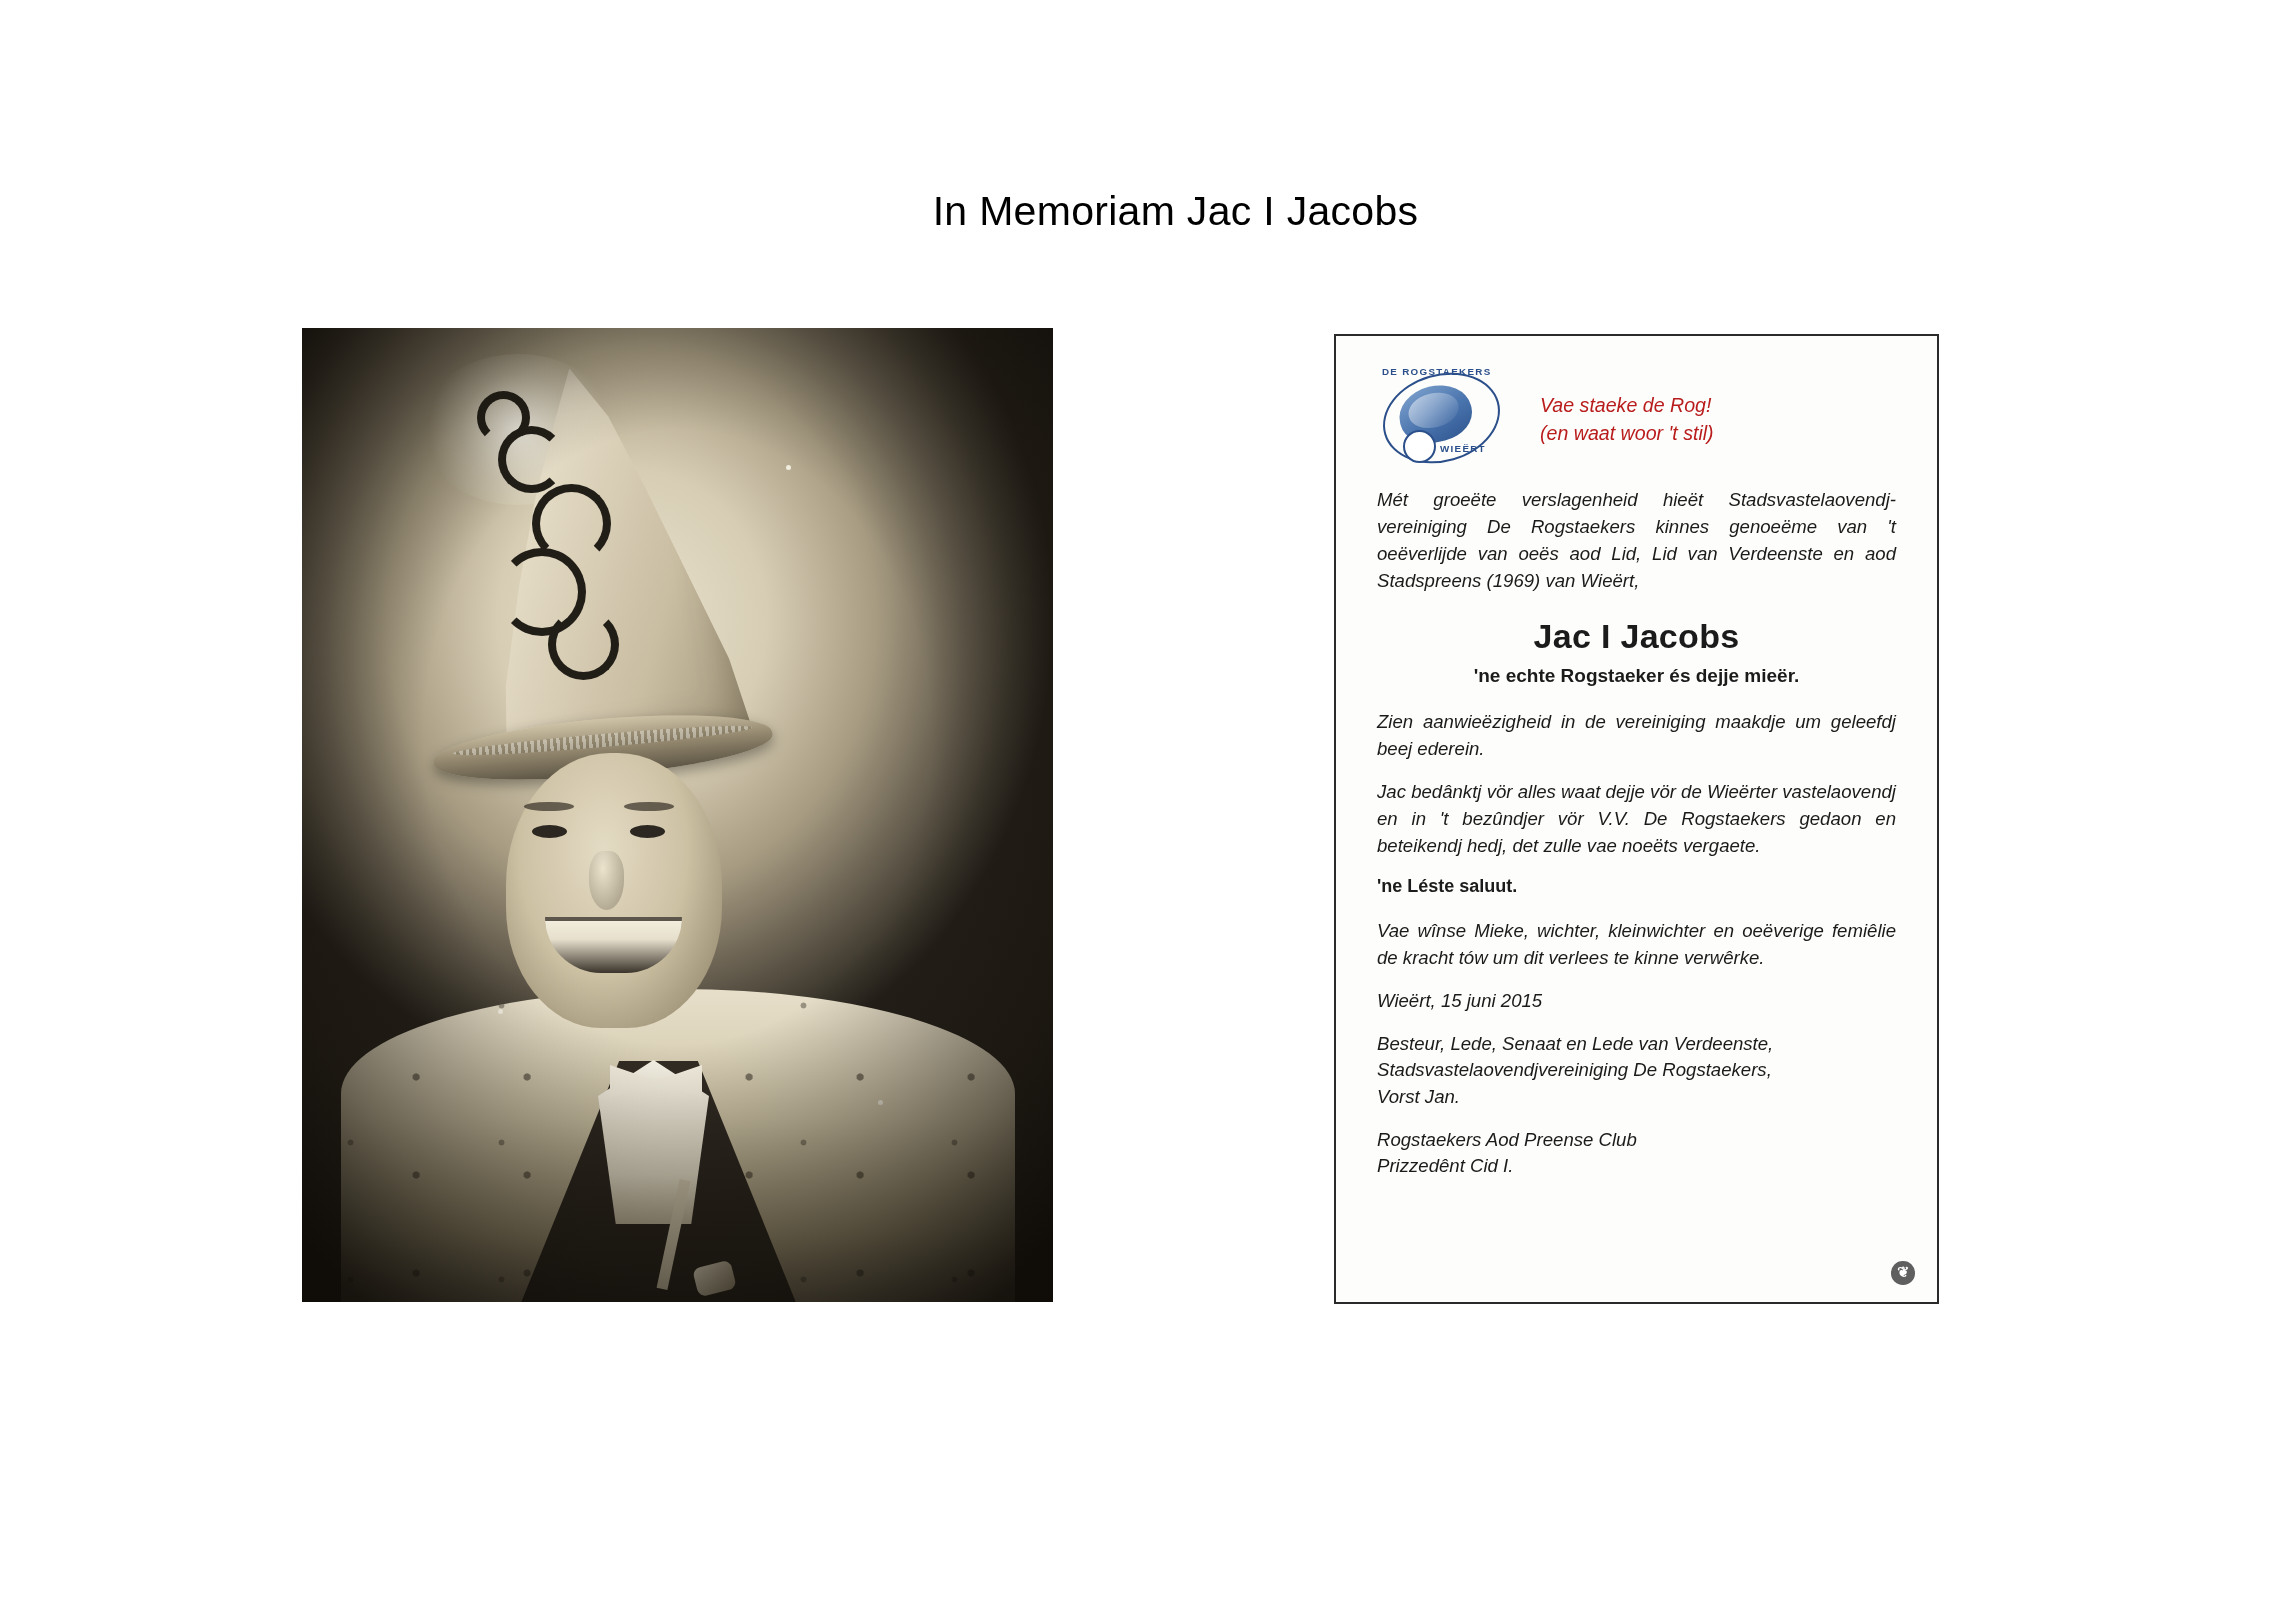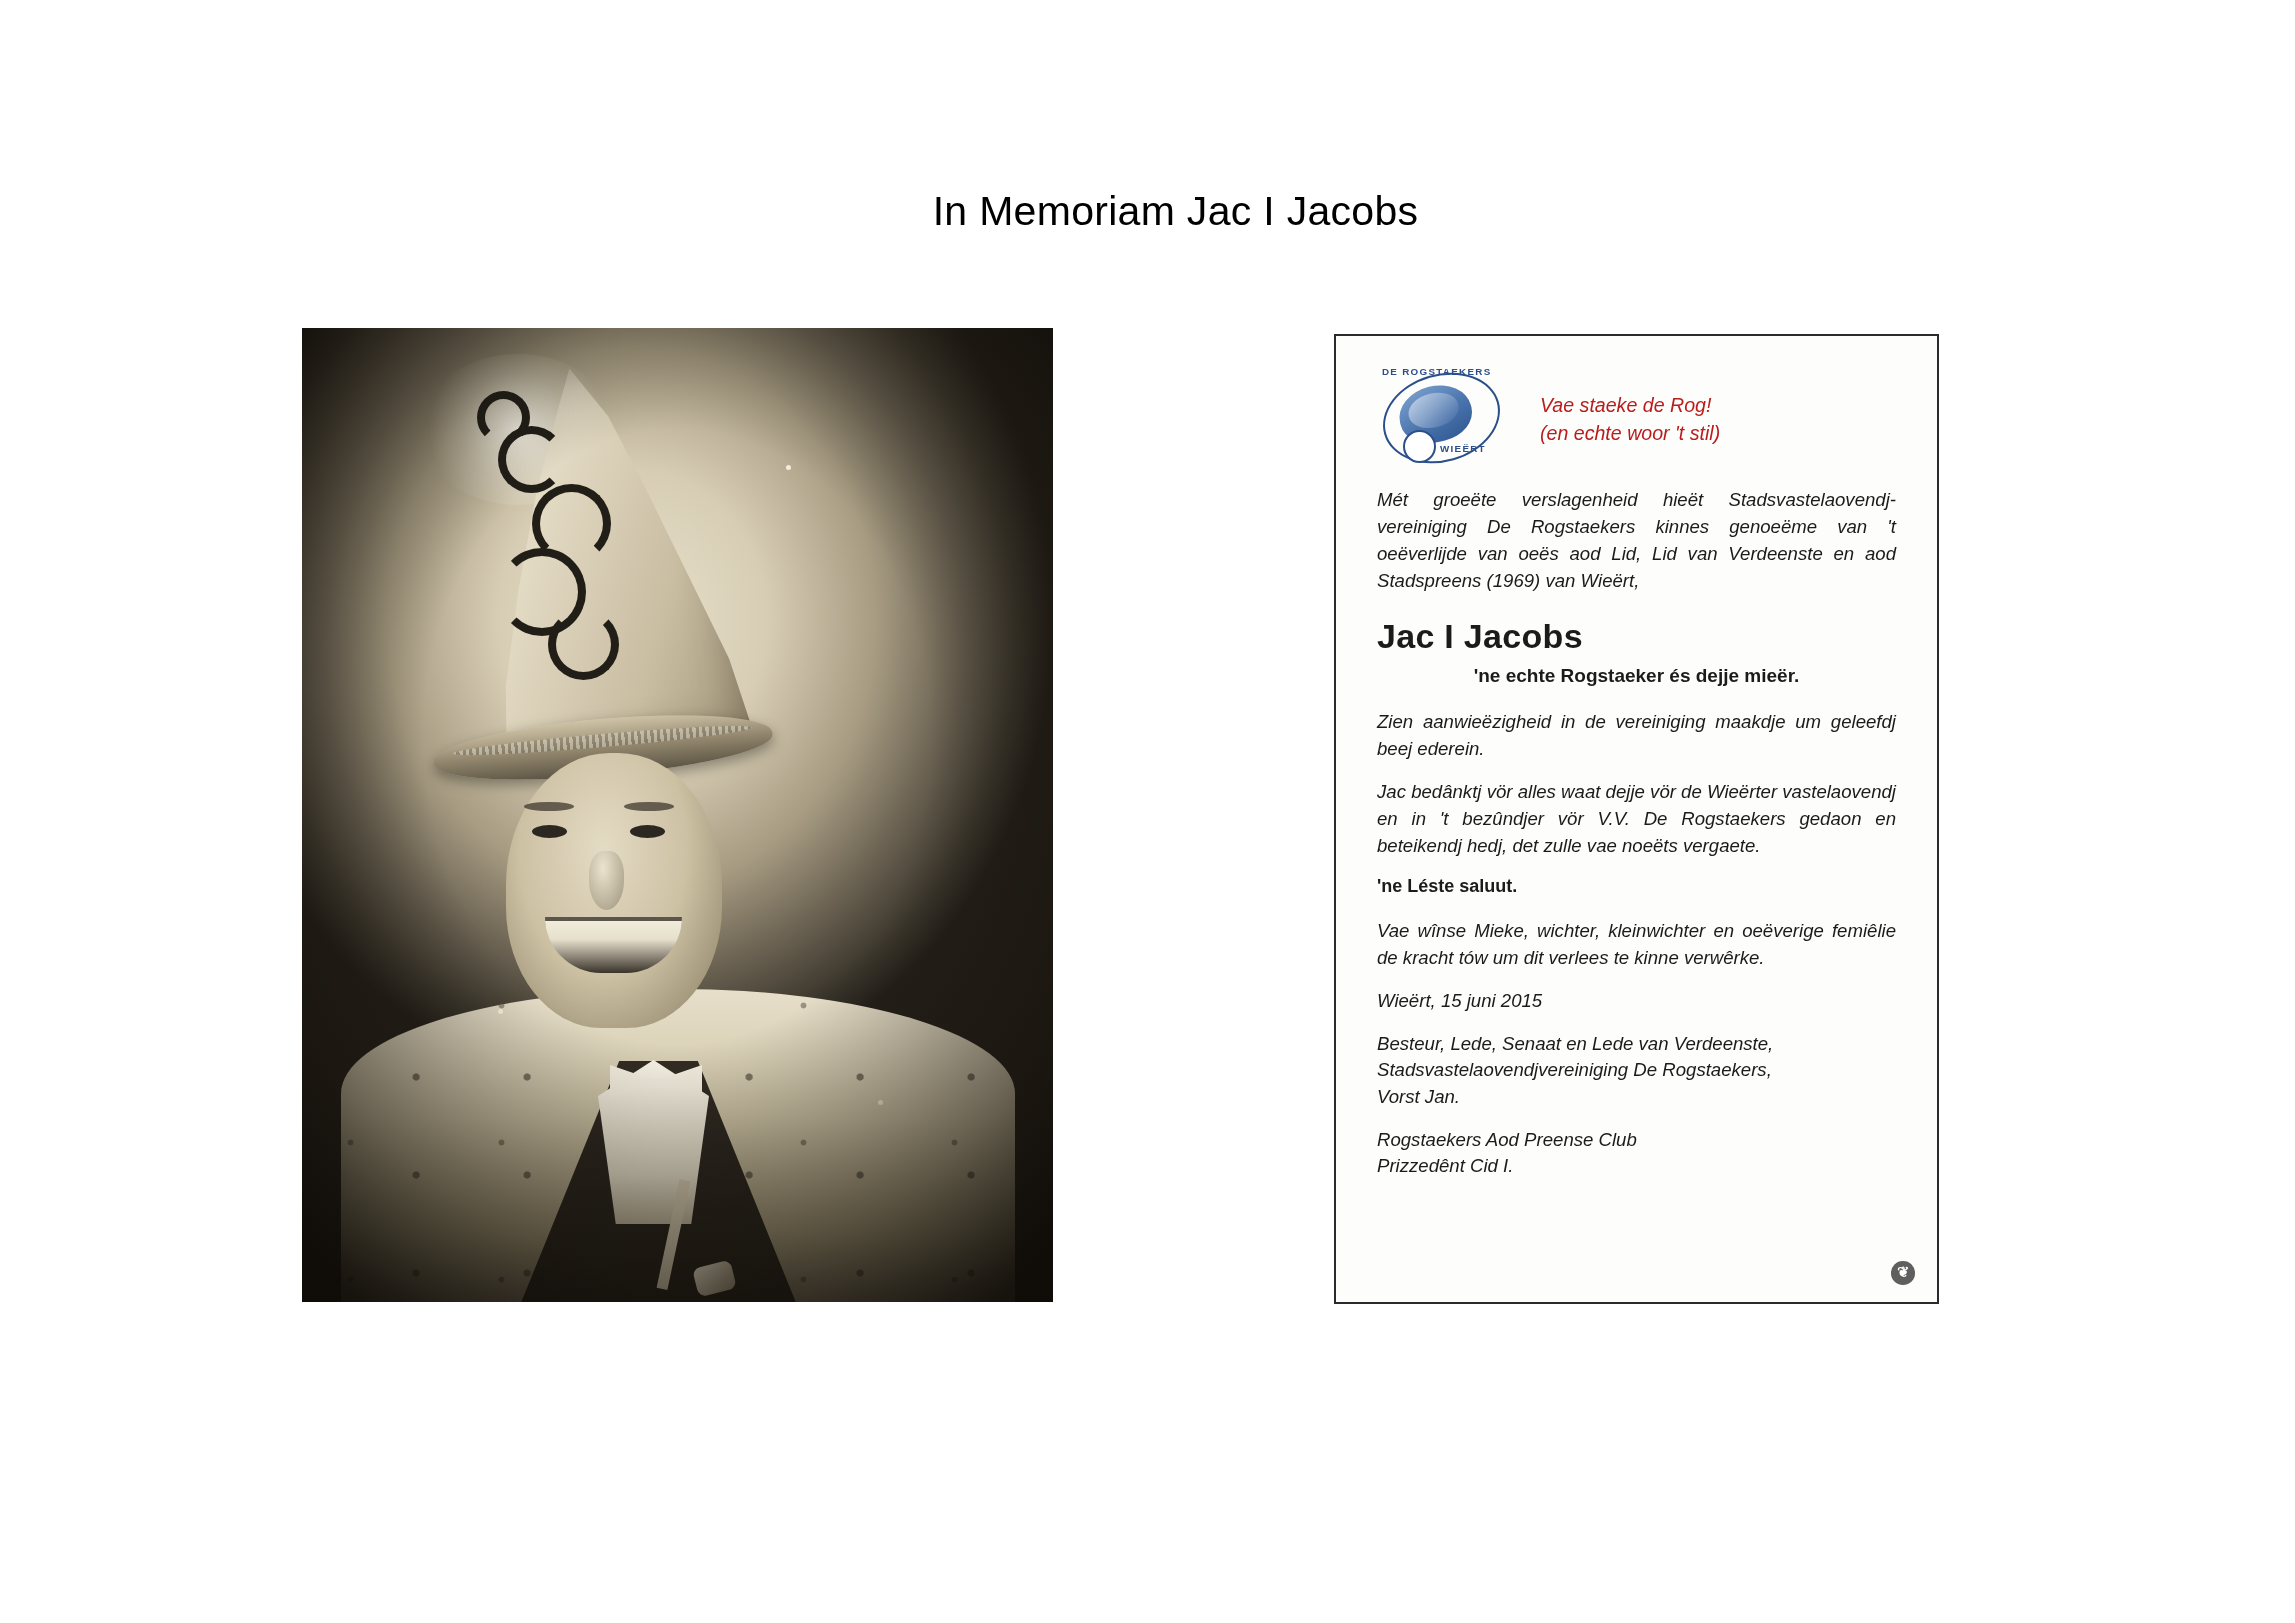--- a/index.html
+++ b/index.html
@@ -321,21 +321,21 @@
     color: #b91c1c;
   }
   .body-text {
     font-size: 18.6px;
     line-height: 1.46;
     text-align: justify;
     margin: 0 0 15.7px 0;
     font-style: italic;
   }
   .deceased-name {
-    text-align: left;
+    text-align: center;
     font-size: 34px;
     font-weight: bold;
     margin: 22px 0 9.2px 0;
     letter-spacing: 0.3px;
   }
   .subline {
     text-align: center;
     font-size: 19px;
     font-weight: bold;
     margin: 0 0 21px 0;
@@ -412,21 +412,21 @@
   <div class="card-head">
     <div class="logo">
       <div class="logo-top-text">DE ROGSTAEKERS</div>
       <div class="logo-ring"></div>
       <div class="logo-ball"></div>
       <div class="logo-circle-small"></div>
       <div class="logo-bottom-text">WIEËRT</div>
     </div>
     <div class="motto">
       <div>Vae staeke de Rog!</div>
-      <div>(en echte woor 't stil)</div>
+      <div>(en waat woor 't stil)</div>
     </div>
   </div>
 
   <p class="body-text">Mét groeëte verslagenheid hieët Stadsvastelaovendj-vereiniging De Rogstaekers kinnes genoeëme van 't oeëverlijde van oeës  aod Lid, Lid van Verdeenste en aod Stadspreens (1969) van Wieërt,</p>
 
   <div class="deceased-name">Jac I Jacobs</div>
   <div class="subline">'ne echte Rogstaeker és dejje mieër.</div>
 
   <p class="body-text">Zien aanwieëzigheid in de vereiniging maakdje um geleefdj beej ederein.</p>
   <p class="body-text">Jac bedânktj vör alles waat dejje vör de Wieërter vastelaovendj en in 't bezûndjer vör V.V. De Rogstaekers gedaon en beteikendj hedj, det zulle vae noeëts vergaete.</p>

